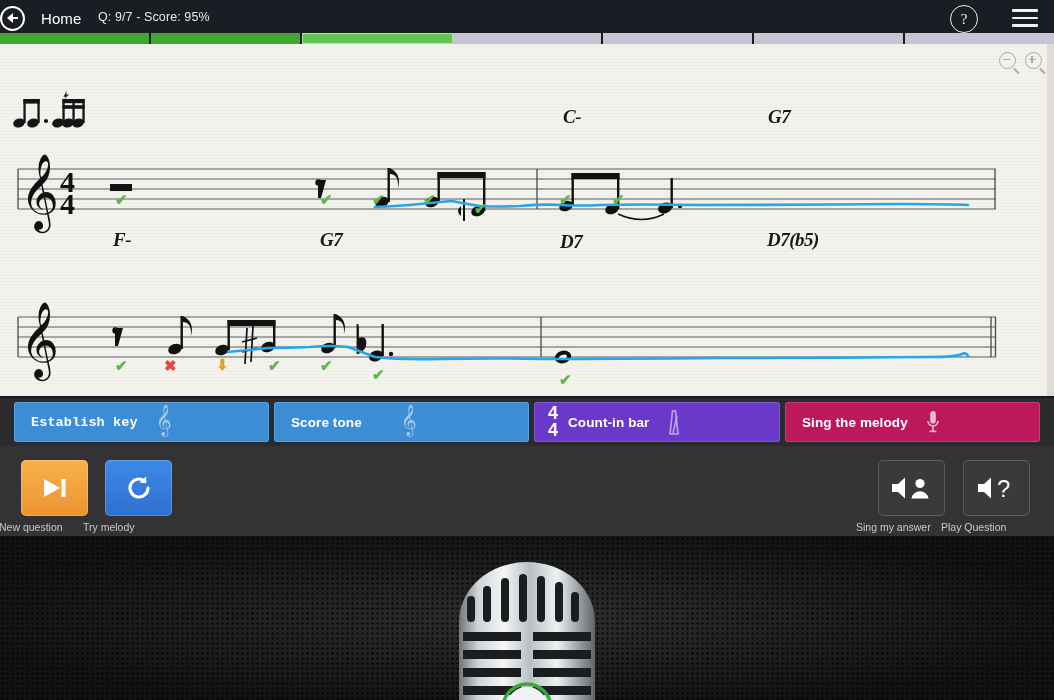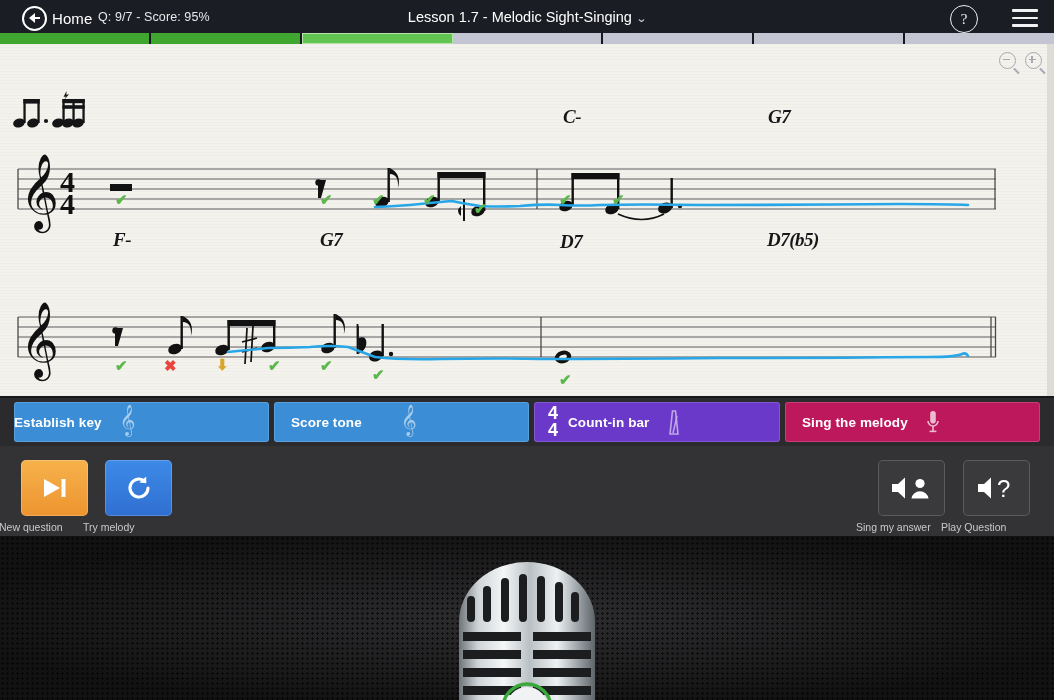--- a/index.html
+++ b/index.html
@@ -10,22 +10,22 @@
     -webkit-font-smoothing:antialiased;
   }
   #app{position:relative;width:1054px;height:700px;}
 
   
   .header{
     position:absolute;left:0;top:0;width:1054px;height:36px;
     background:#1b1d24;
   }
   .home-btn{
-    position:absolute;left:22px;top:4px;height:28px;
-    display:flex;align-items:center;gap:5px;cursor:pointer;
+    position:absolute;left:0;top:4px;height:28px;
+    display:flex;align-items:center;gap:16px;cursor:pointer;
   }
   .back-circle{
     width:21px;height:21px;border-radius:50%;
     border:2px solid #ffffff;position:relative;flex:none;
   }
   .back-circle:after{
     content:"";position:absolute;left:4.5px;top:5.2px;
     width:0;height:0;border-top:5.2px solid transparent;
     border-bottom:5.2px solid transparent;border-right:6.5px solid #fff;
   }
@@ -163,23 +163,20 @@
 <body>
 
 <div id="app">
 
   <div class="header">
     <div class="home-btn">
       <span class="back-circle"></span>
       <span class="home-label">Home</span>
     </div>
     <div class="qscore">Q: 9/7 - Score: 95%</div>
-    <div class="lesson-title">
-      <span>Lesson 1.7 - Melodic Sight-Singing</span><span class="chev">⌄</span>
-    </div>
     <div class="lesson-click"></div>
     <div class="help-btn">?</div>
     <div class="menu-btn">
         <i></i>
         <i></i>
         <i></i>
       </div>
   </div>
 
   <div class="progress">
@@ -375,21 +372,21 @@
       <span class="mk low" style="left:216px;top:313px;">⬇</span>
       <span class="mk ok" style="left:268px;top:314px;">✔</span>
       <span class="mk ok" style="left:320px;top:314px;">✔</span>
       <span class="mk ok" style="left:372px;top:323px;">✔</span>
       <span class="mk ok" style="left:559px;top:328px;">✔</span>
     </div>
   </div>
 
   <div class="actionrow">
     <div class="abtn blue" style="left:14px;width:255px;">
-      <span class="lbl" style="">Establish key</span>
+      <span class="lbl" style="margin-left:17px;font-family:Liberation Mono, monospace;">Establish key</span>
       <span class="clef-ico">𝄞</span>
     </div>
     <div class="abtn blue" style="left:274px;width:255px;">
       <span class="lbl" style="margin-left:17px;">Score tone</span>
       <span class="clef-ico" style="margin-left:39px;">𝄞</span>
     </div>
     <div class="abtn purple" style="left:534px;width:246px;">
       <span class="tsig">
         <span>4</span>
         <span>4</span>

